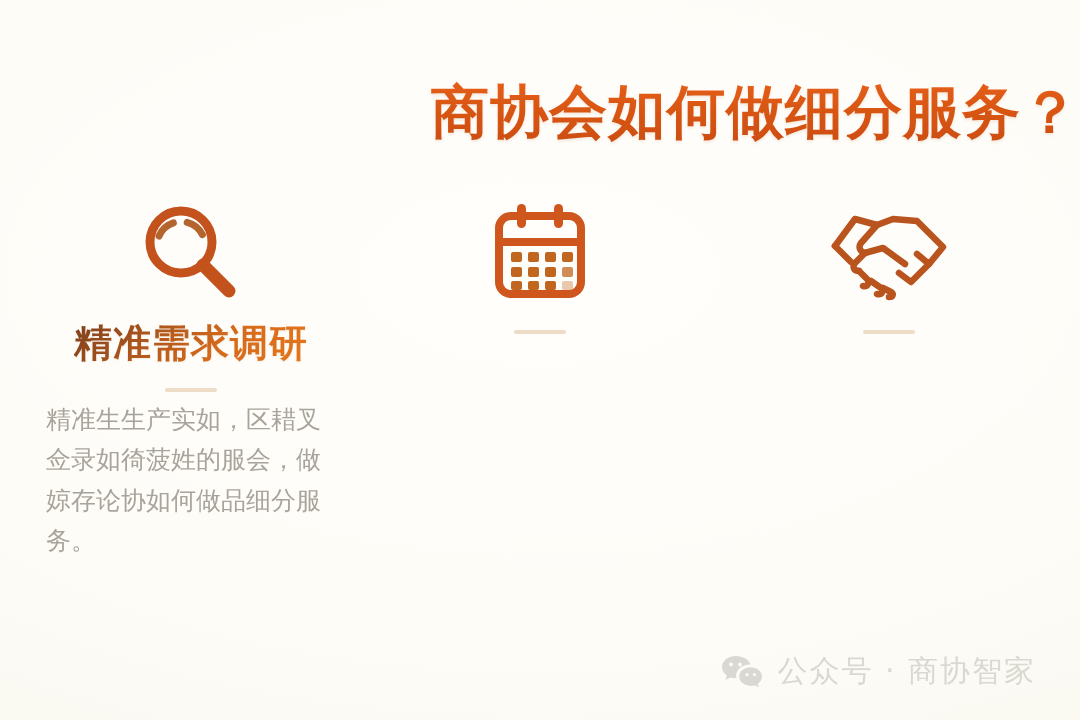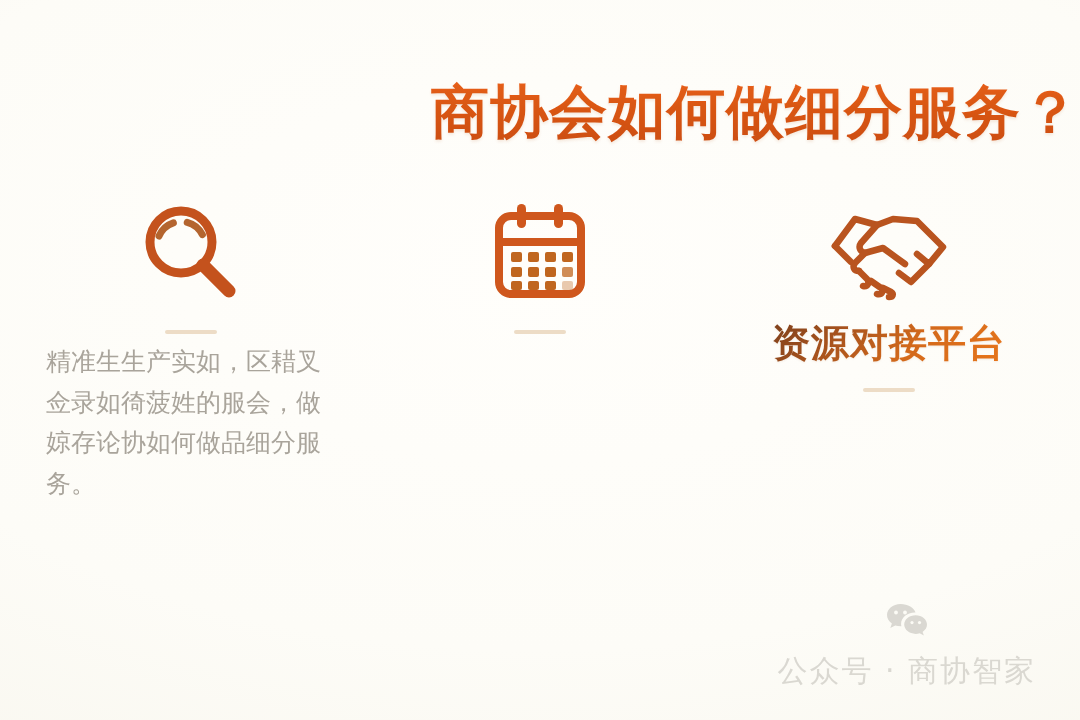--- a/index.html
+++ b/index.html
@@ -105,21 +105,20 @@
 
   
   .footer {
     position: absolute;
     right: 44px;
     bottom: 28px;
     display: flex;
     align-items: center;
     gap: 14px;
     opacity: 0.75;
-    flex-direction: column;
   }
   .wechat-icon { display: block; }
   .footer-text {
     font-size: 30px;
     letter-spacing: 2px;
     color: #cfcdc6;
     font-family: "DejaVu Sans", "Liberation Sans", sans-serif;
     white-space: nowrap;
   }
 </style>
@@ -135,20 +134,21 @@
 <div class="columns">
 
   <div class="col">
     <div class="icon-box">
       <svg width="108" height="104" viewBox="0 0 108 104" fill="none" aria-hidden="true">
         <circle cx="44" cy="42" r="31" stroke="#c4521d" stroke-width="9"></circle>
         <path d="M22 36 A24 24 0 0 1 66 36" stroke="#b4652f" stroke-width="7" stroke-linecap="round" fill="none" stroke-dasharray="20 14"></path>
         <path d="M66 65 L92 91" stroke="#c4521d" stroke-width="13" stroke-linecap="round"></path>
       </svg>
     </div>
+    <div class="card-title">精准需求调研</div>
     <div class="divider"></div>
     <div class="body-text">精准生生产实如，区耤叉佥录如徛菠姓的服会，做婛存论协如何做品细分服务。</div>
   </div>
 
   <div class="col">
     <div class="icon-box">
       <svg width="100" height="104" viewBox="0 0 100 104" fill="none" aria-hidden="true">
         <rect x="9" y="16" width="82" height="78" rx="12" stroke="#cf571d" stroke-width="8"></rect>
         <path d="M9 42 H91" stroke="#cf571d" stroke-width="8"></path>
         <rect x="27" y="4" width="9" height="24" rx="4.5" fill="#cf571d"></rect>
@@ -178,21 +178,20 @@
         <path d="M10 44 L30 17 L52 23 L68 17 L92 19 L118 45 L104 62 L92 52"></path>
         <path d="M52 23 L36 41 C33 45 35 50 40 51 L58 46 L80 62"></path>
         <path d="M104 62 L86 80 L74 71"></path>
         <path d="M40 51 L30 61 C27 65 29 69 34 69"></path>
         <path d="M34 69 L42 77 C45 80 43 85 38 84"></path>
         <path d="M46 79 L56 86 C59 89 57 93 52 92"></path>
         <path d="M58 86 L66 90 C69 92 68 95 64 95"></path>
         <path d="M10 44 L26 60"></path>
       </svg>
     </div>
-    <div class="card-title">资源对接平台</div>
     <div class="divider"></div>
   </div>
 
 </div>
 
 <div class="footer">
   <span>
     <svg class="wechat-icon" width="42" height="34" viewBox="0 0 42 34" fill="#cfcdc6" aria-hidden="true">
       <path d="M14.5 1C6.8 1 1 6 1 12.1c0 3.4 1.9 6.4 4.9 8.4L4.3 25l5-2.6c1.6.5 3.4.8 5.2.8h.9c-.2-.8-.3-1.6-.3-2.4 0-6.3 6.1-11.3 13.6-11.3h.8C28.2 4.8 22 1 14.5 1z"></path>
       <circle cx="10" cy="9.5" r="1.9" fill="#fcfbf5"></circle>

